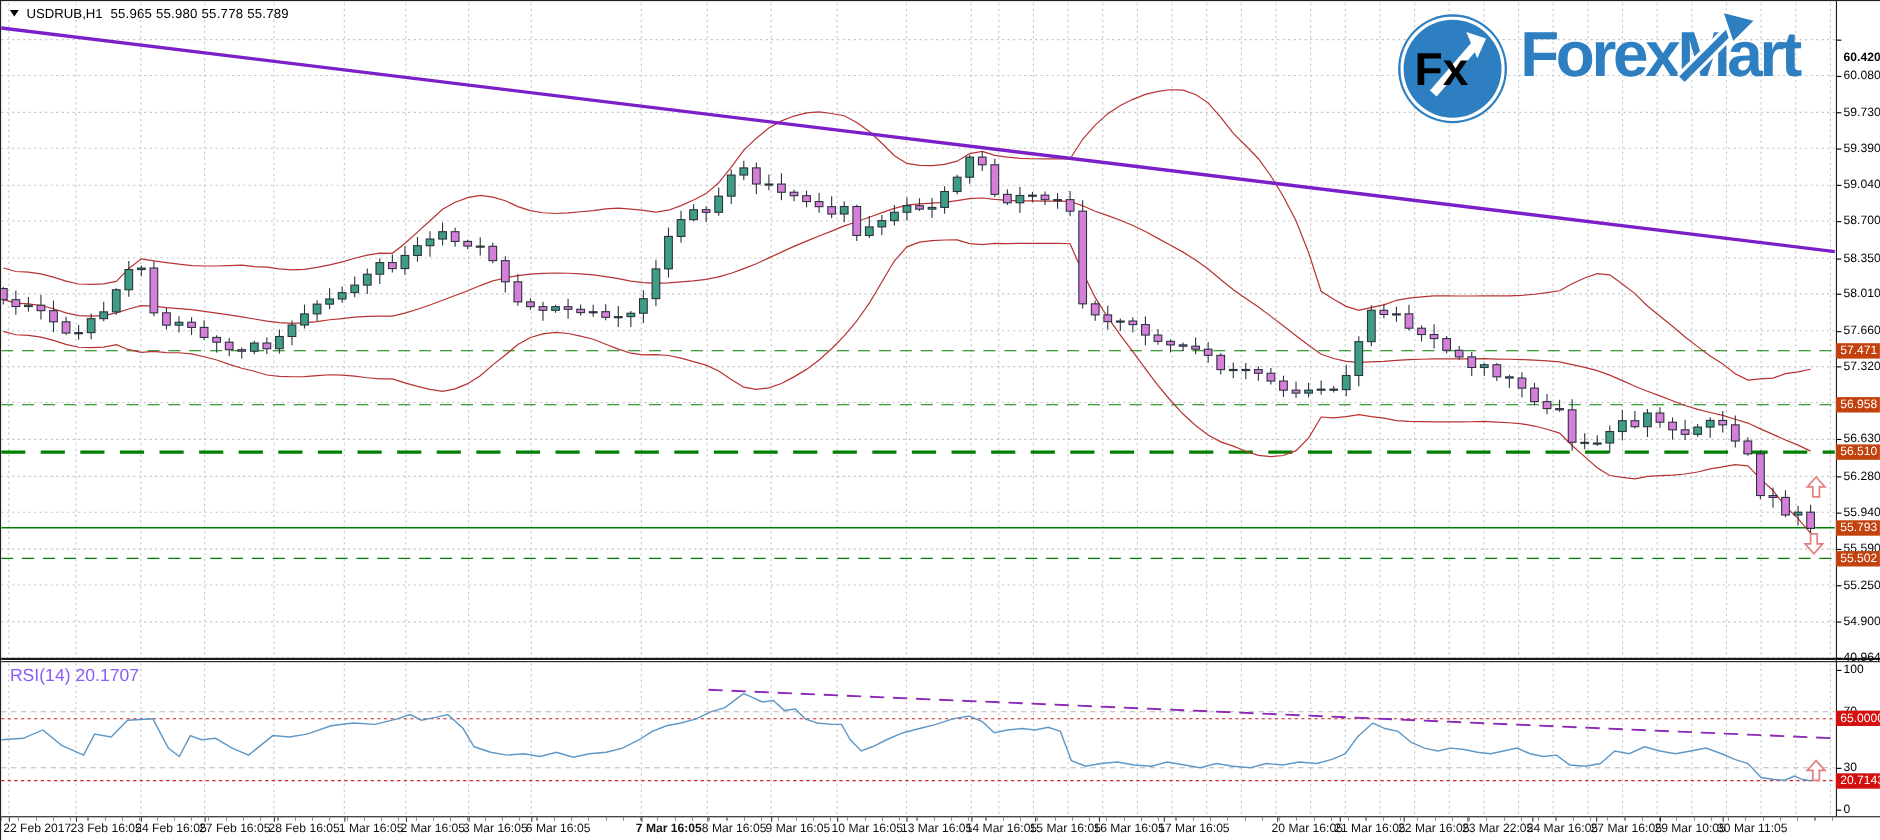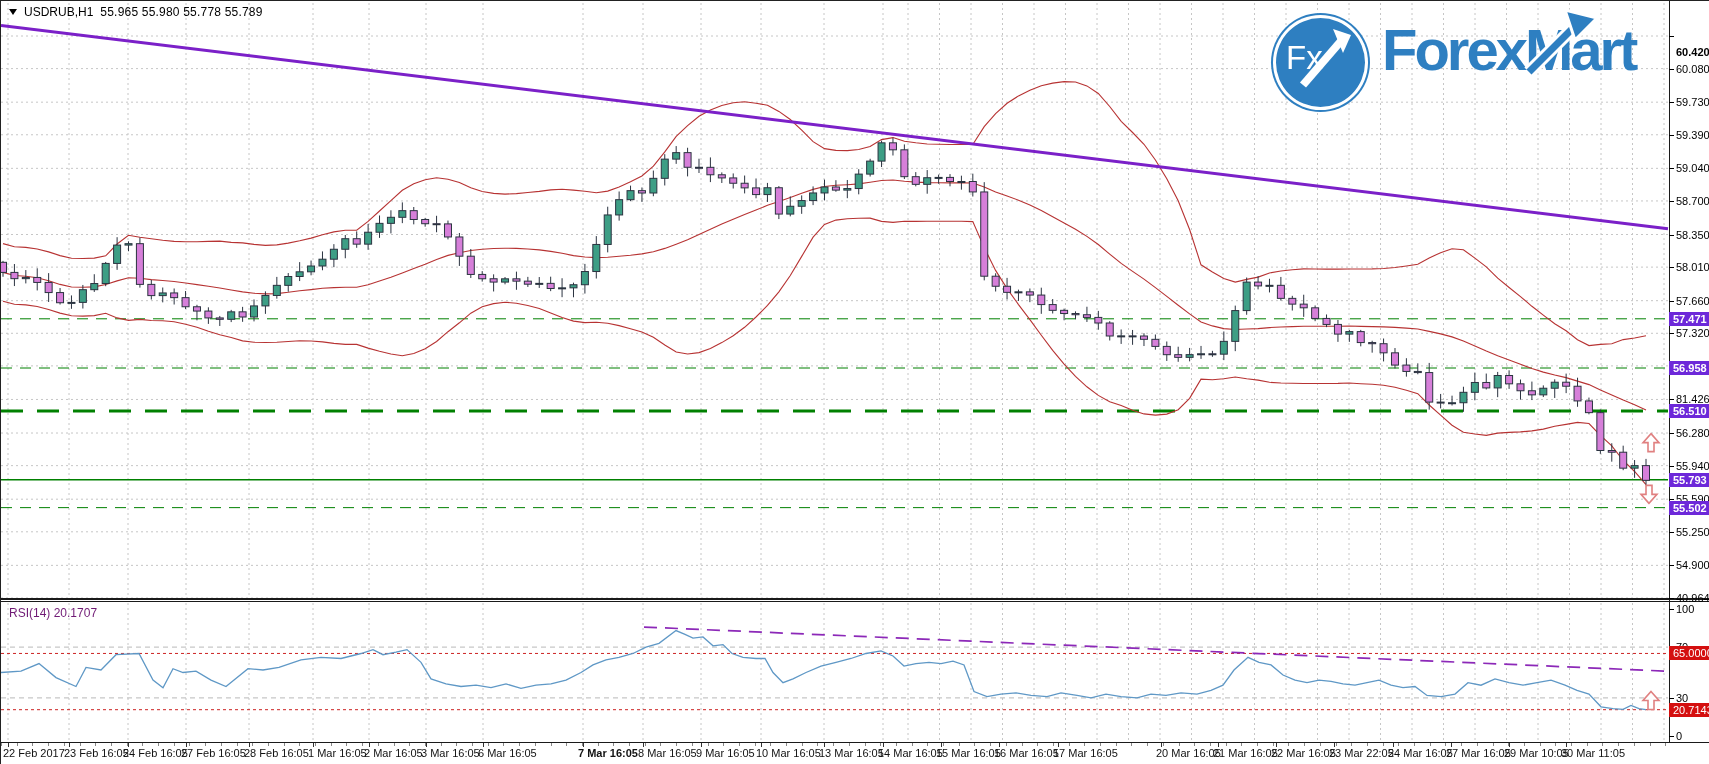--- a/index.html
+++ b/index.html
@@ -8,33 +8,33 @@
   svg{position:absolute;left:0;}
   #mainSvg{top:0;}
   #rsiSvg{top:602px;}
   .axis-vline{position:absolute;left:1668px;top:0;width:1px;height:741px;background:#1a1a1a;}
   .sep-a{position:absolute;left:0;top:597px;width:1709px;height:2px;background:#1a1a1a;}
   .sep-b{position:absolute;left:0;top:600px;width:1709px;height:1px;background:#1a1a1a;}
   .sep-c{position:absolute;left:0;top:741px;width:1709px;height:1px;background:#1a1a1a;}
   .title{position:absolute;left:8px;top:4px;font-size:12px;color:#000;display:flex;align-items:center;gap:7px;z-index:5;}
   .tri{width:0;height:0;border-left:4px solid transparent;border-right:4px solid transparent;border-top:6px solid #000;display:inline-block;cursor:pointer;}
   .ohlc{letter-spacing:.2px;}
-  .rsi-title{position:absolute;left:8px;top:605px;font-size:12px;color:#701a75;z-index:5;text-align:right;}
+  .rsi-title{position:absolute;left:8px;top:605px;font-size:16px;color:#8b5cf6;z-index:5;text-align:right;}
   .plabel{position:absolute;left:1675px;font-size:11px;color:#000;white-space:nowrap;}
   .ptick{position:absolute;left:1668px;width:5px;height:1px;background:#000;}
   .pbadge{position:absolute;left:1668px;width:41px;font-size:11px;line-height:14px;color:#fff;padding-left:4px;box-sizing:border-box;z-index:4;}
-  .badge-green{background:#6d28d9;font-weight:bold;}
+  .badge-green{background:#c2410c;}
   .badge-red{background:#d40f0f;}
   .tlabel{position:absolute;top:746px;font-size:11px;color:#111;white-space:nowrap;}
   .tmark{position:absolute;top:742px;width:1px;height:4px;background:#333;}
   .minor-ticks{position:absolute;left:0;top:742px;width:1668px;height:3px;
                background:repeating-linear-gradient(90deg,#888 0,#888 1px,transparent 1px,transparent 15.7px);}
   .logo-circle{position:absolute;left:1272px;top:14px;width:95px;height:95px;border-radius:50%;
                background:#2e7fc1;box-shadow:inset 0 0 0 3px #fff,0 0 0 2px #2e7fc1;z-index:6;}
-  .logo-fx{position:absolute;left:13px;top:24px;font-size:33px;font-weight:normal;color:#ffffff;}
+  .logo-fx{position:absolute;left:13px;top:24px;font-size:42px;font-weight:bold;color:#000000;}
   .circle-arrow{position:absolute;left:0;top:0;}
   .brandname{position:absolute;left:1381px;top:15px;font-size:58px;font-weight:bold;color:#2e7fc1;
              letter-spacing:-3px;z-index:6;}
   .m-arrow{position:absolute;left:1516px;top:5px;z-index:7;}
 </style>
 </head>
 <body>
 
 <div class="window">
   <svg id="mainSvg" width="1668" height="597" viewBox="0 0 1668 597">
@@ -497,21 +497,21 @@
       <div class="plabel" style="top: 193.948px;">58.700</div>
       <div class="ptick" style="top: 233.513px;"></div>
       <div class="plabel" style="top: 227.513px;">58.350</div>
       <div class="ptick" style="top: 266.119px;"></div>
       <div class="plabel" style="top: 260.119px;">58.010</div>
       <div class="ptick" style="top: 299.684px;"></div>
       <div class="plabel" style="top: 293.684px;">57.660</div>
       <div class="ptick" style="top: 332.29px;"></div>
       <div class="plabel" style="top: 326.29px;">57.320</div>
       <div class="ptick" style="top: 398.461px;"></div>
-      <div class="plabel" style="top: 392.461px;">81.426</div>
+      <div class="plabel" style="top: 392.461px;">56.630</div>
       <div class="ptick" style="top: 432.026px;"></div>
       <div class="plabel" style="top: 426.026px;">56.280</div>
       <div class="ptick" style="top: 464.632px;"></div>
       <div class="plabel" style="top: 458.632px;">55.940</div>
       <div class="ptick" style="top: 498.197px;"></div>
       <div class="plabel" style="top: 492.197px;">55.590</div>
       <div class="ptick" style="top: 530.803px;"></div>
       <div class="plabel" style="top: 524.803px;">55.250</div>
       <div class="ptick" style="top: 564.368px;"></div>
       <div class="plabel" style="top: 558.368px;">54.900</div>

